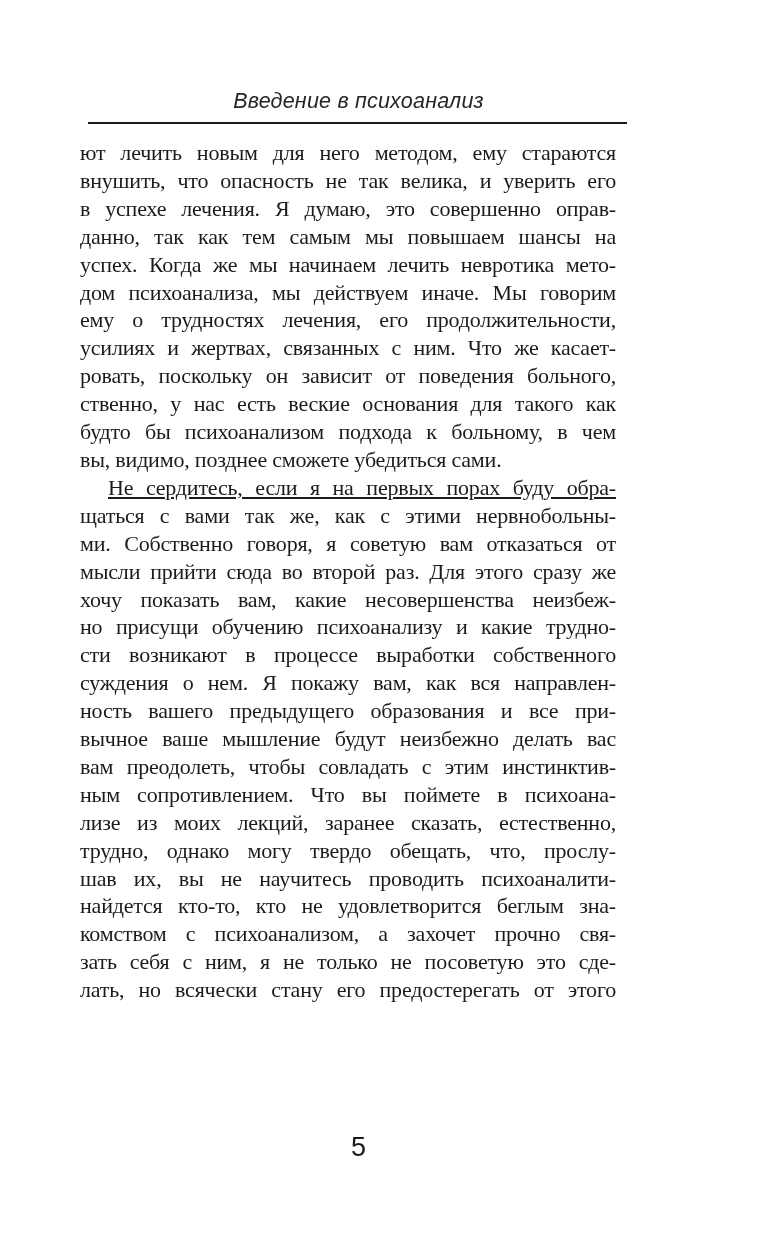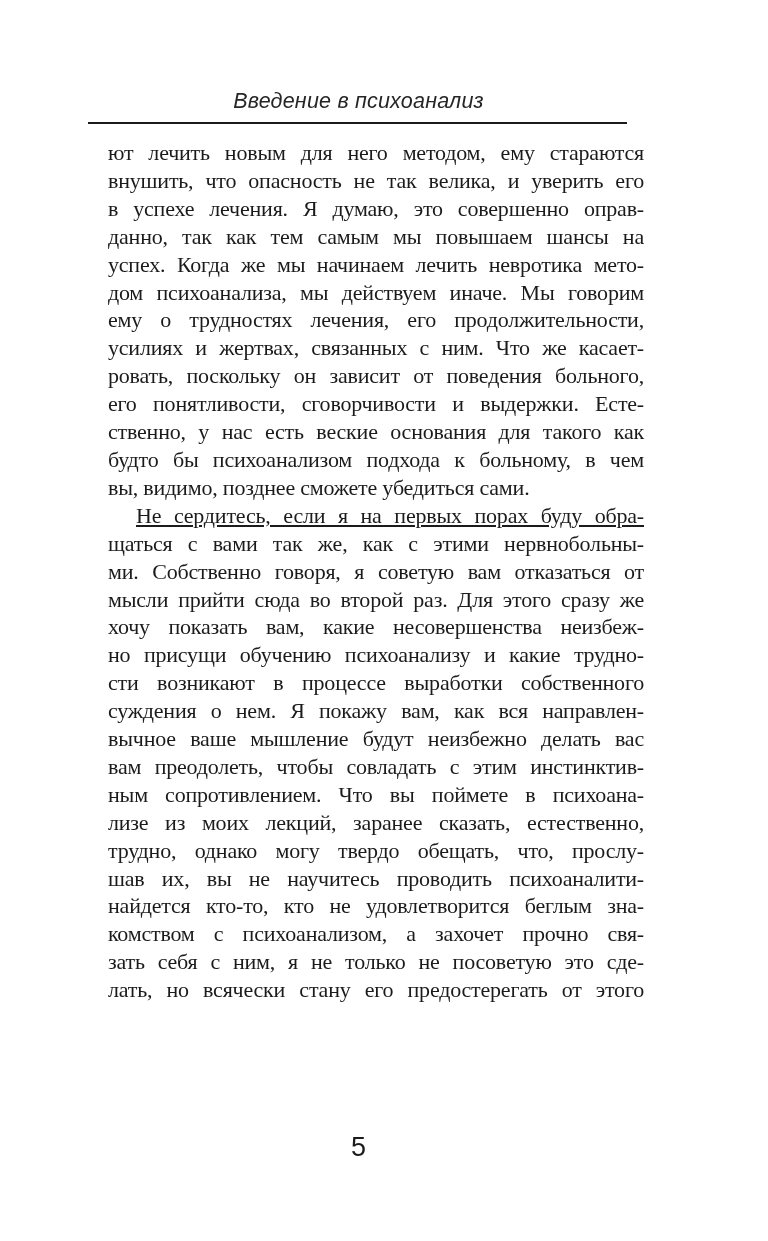--- a/index.html
+++ b/index.html
@@ -33,21 +33,21 @@
     position: absolute;
     top: 122px;
     left: 88px;
     width: 539px;
     height: 1.5px;
     background: #1b1b1b;
   }
   .body-text {
     position: absolute;
     top: 139px;
-    left: 108px;
+    left: 80px;
     width: 536px;
     font-size: 22px;
     line-height: 27.9px;
     letter-spacing: -0.2px;
   }
   .line {
     text-align: justify;
     text-align-last: justify;
     text-justify: inter-word;
   }
@@ -79,32 +79,32 @@
   <div class="body-text">
       <div class="line">ют лечить новым для него методом, ему стараются</div>
       <div class="line">внушить, что опасность не так велика, и уверить его</div>
       <div class="line">в успехе лечения. Я думаю, это совершенно оправ-</div>
       <div class="line">данно, так как тем самым мы повышаем шансы на</div>
       <div class="line">успех. Когда же мы начинаем лечить невротика мето-</div>
       <div class="line">дом психоанализа, мы действуем иначе. Мы говорим</div>
       <div class="line">ему о трудностях лечения, его продолжительности,</div>
       <div class="line">усилиях и жертвах, связанных с ним. Что же касает-</div>
       <div class="line">ровать, поскольку он зависит от поведения больного,</div>
-      <div class="line">его понятливости, сговорчивости и выдержки. Есте-</div>
       <div class="line">ственно, у нас есть веские основания для такого как</div>
       <div class="line">будто бы психоанализом подхода к больному, в чем</div>
       <div class="line flush">вы, видимо, позднее сможете убедиться сами.</div>
       <div class="line indent">Не сердитесь, если я на первых порах буду обра-</div>
       <div class="line">щаться с вами так же, как с этими нервнобольны-</div>
       <div class="line">ми. Собственно говоря, я советую вам отказаться от</div>
       <div class="line">мысли прийти сюда во второй раз. Для этого сразу же</div>
       <div class="line">хочу показать вам, какие несовершенства неизбеж-</div>
       <div class="line">но присущи обучению психоанализу и какие трудно-</div>
       <div class="line">сти возникают в процессе выработки собственного</div>
       <div class="line">суждения о нем. Я покажу вам, как вся направлен-</div>
+      <div class="line">ность вашего предыдущего образования и все при-</div>
       <div class="line">вычное ваше мышление будут неизбежно делать вас</div>
       <div class="line">вам преодолеть, чтобы совладать с этим инстинктив-</div>
       <div class="line">ным сопротивлением. Что вы поймете в психоана-</div>
       <div class="line">лизе из моих лекций, заранее сказать, естественно,</div>
       <div class="line">трудно, однако могу твердо обещать, что, прослу-</div>
       <div class="line">шав их, вы не научитесь проводить психоаналити-</div>
       <div class="line">найдется кто-то, кто не удовлетворится беглым зна-</div>
       <div class="line">комством с психоанализом, а захочет прочно свя-</div>
       <div class="line">зать себя с ним, я не только не посоветую это сде-</div>
       <div class="line">лать, но всячески стану его предостерегать от этого</div>

